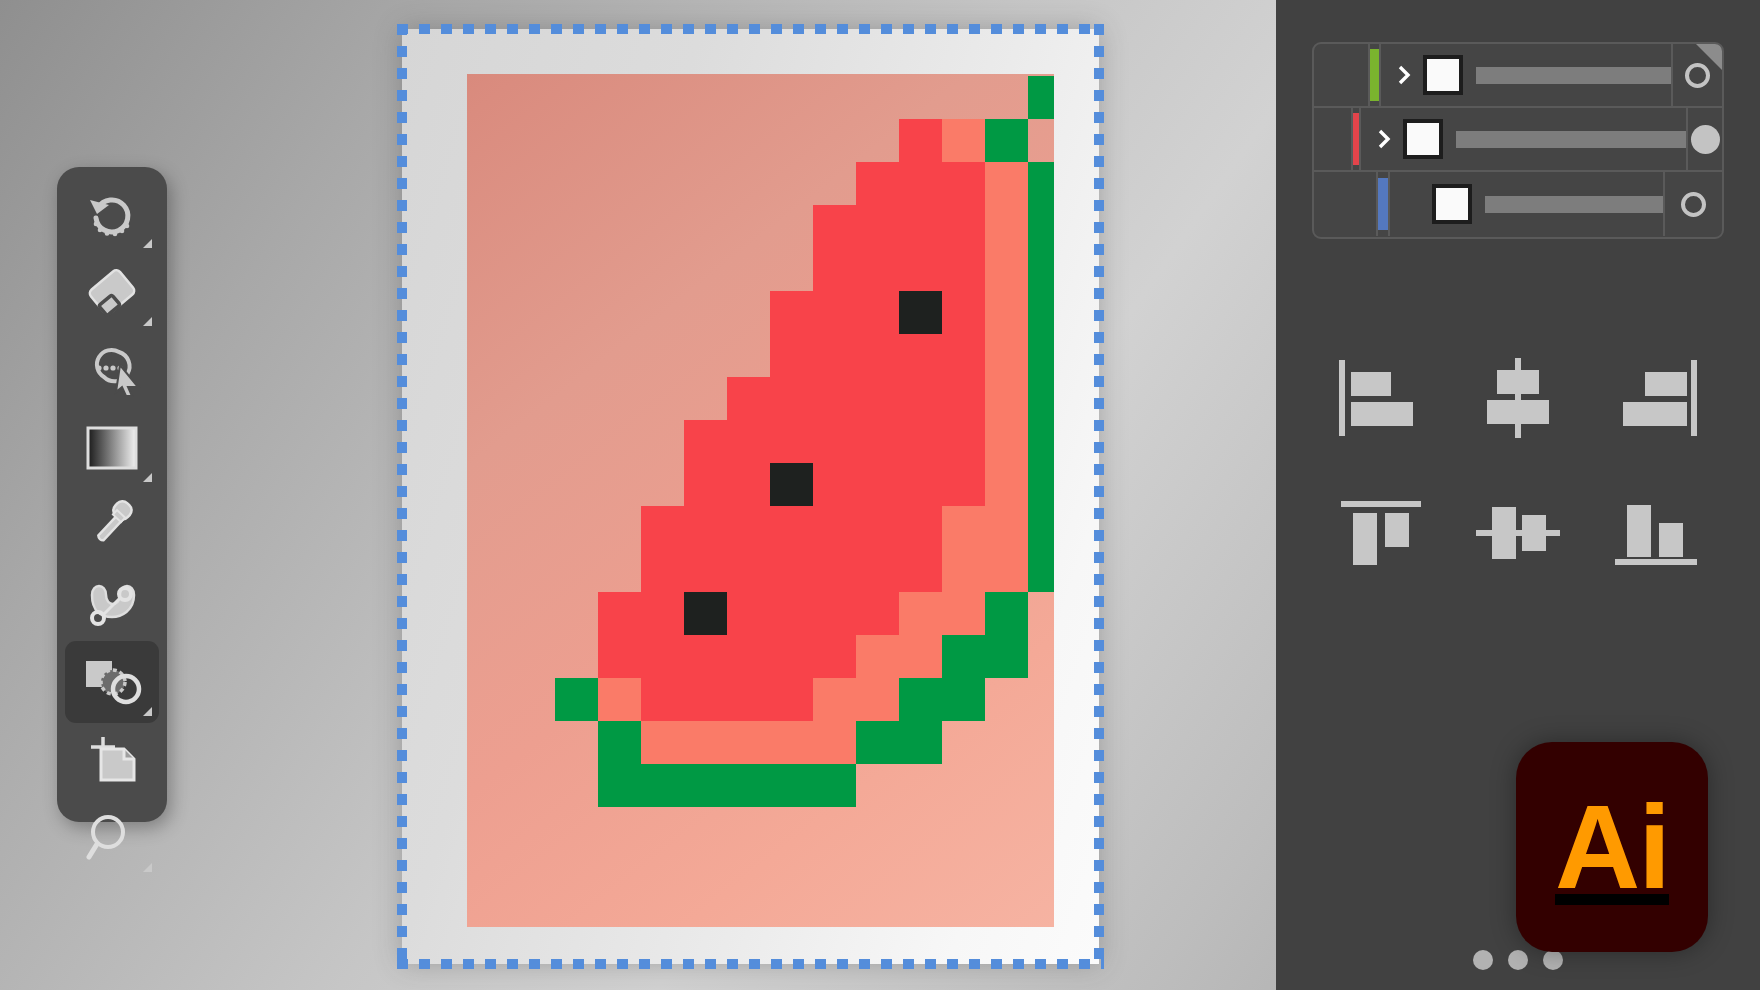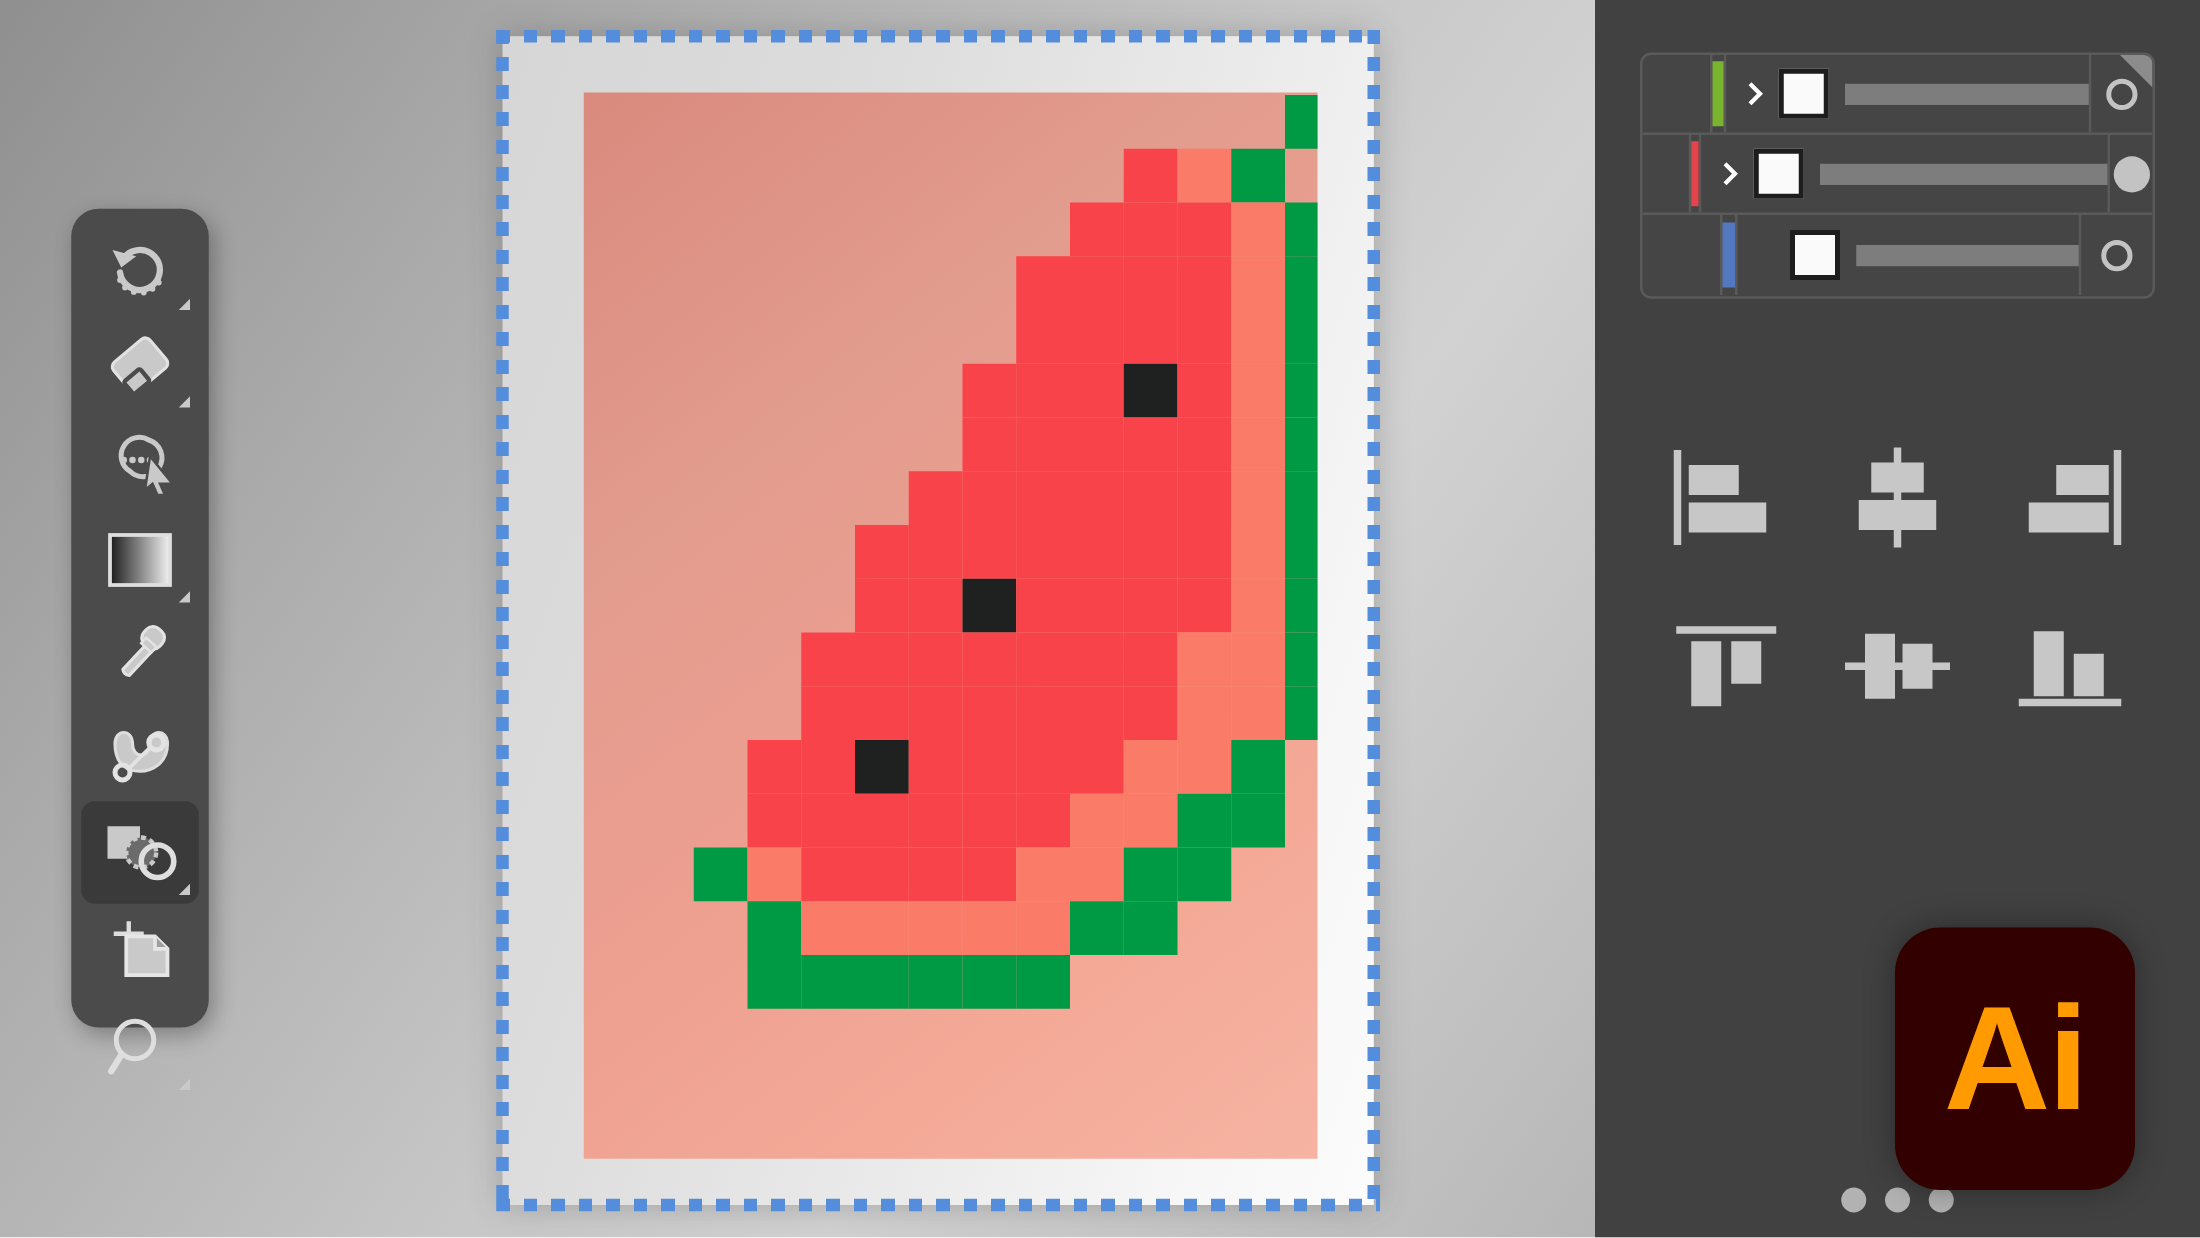--- a/index.html
+++ b/index.html
@@ -101,20 +101,21 @@
     display:flex; align-items:center; justify-content:center; gap:15px;
   }
   #more-dots i { width:20px; height:20px; border-radius:50%; background:#b2b2b2; display:block; }
 
   #ai-logo {
     position:absolute; left:1516px; top:742px; width:192px; height:210px;
     background:#330000; border-radius:36px;
     display:flex; align-items:center; justify-content:center;
     box-shadow: 0 0 24px rgba(0,0,0,0.35);
     z-index:7;
+    text-decoration:underline;
   }
   #ai-logo span {
     color:#ff9a00; font-size:118px; font-weight:bold; letter-spacing:-2px;
     font-family:"Liberation Sans", sans-serif; line-height:1;
   }
 </style>
 </head>
 <body>
 
 <div id="root">

